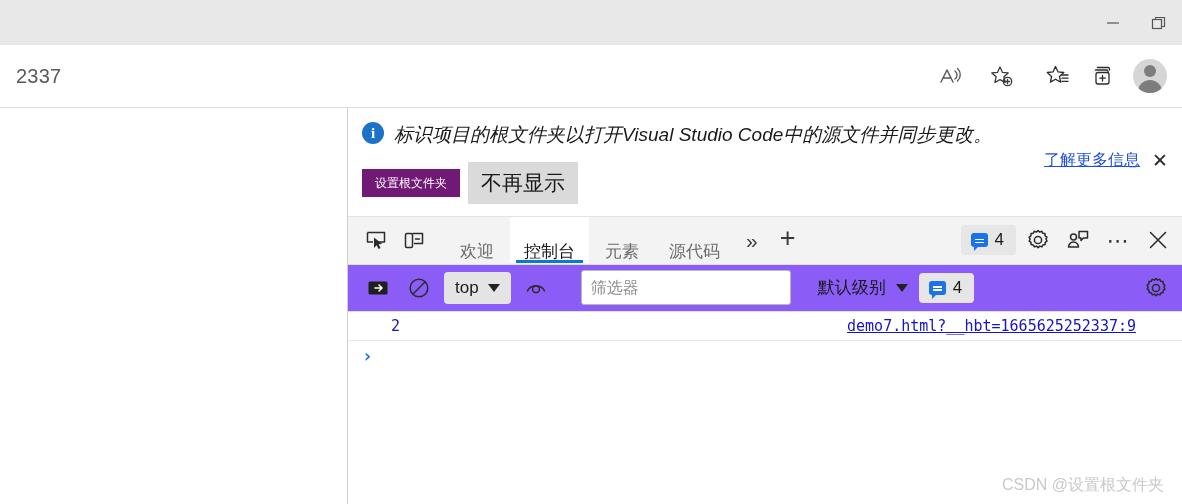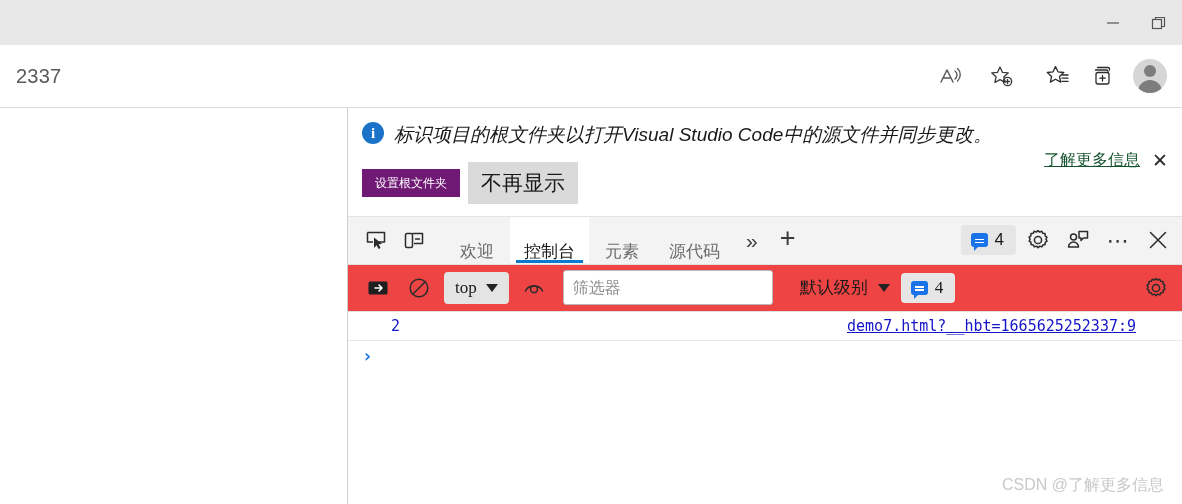--- a/index.html
+++ b/index.html
@@ -169,21 +169,21 @@
   .banner-right {
     position: absolute;
     right: 12px;
     top: 42px;
     display: flex;
     align-items: center;
     gap: 10px;
   }
   .learn-more {
     font-size: 16px;
-    color: #14532d;
+    color: #1d4ed8;
     text-decoration: underline;
     cursor: default;
     font-family: Liberation Mono, monospace;
   }
   .banner-close {
     font-size: 19px;
     color: #2b2b2b;
     cursor: default;
     line-height: 1;
     padding: 0 2px;
@@ -286,27 +286,26 @@
     font-size: 22px;
     color: #3a3a3a;
     letter-spacing: 1px;
     line-height: 0.6;
     padding: 0 2px;
   }
 
   
   .console-toolbar {
     height: 47px;
-    background: #ef4444;
+    background: #8b5cf6;
     display: flex;
     align-items: center;
     padding: 0 8px 0 12px;
     gap: 5px;
     border-bottom: 1px solid #e0e0e0;
-    font-family: Liberation Serif, serif;
   }
   .ctx-select {
     display: flex; align-items: center; gap: 9px;
     background: #e4e4e4;
     border-radius: 4px;
     padding: 6px 11px;
     cursor: default;
     margin: 0 2px;
   }
   .ctx-label { font-size: 17px; color: #1a1a1a; }
@@ -319,21 +318,21 @@
   .filter-input {
     width: 210px;
     height: 35px;
     border: 1px solid #b9b9b9;
     border-radius: 3px;
     background: #ffffff;
     font-size: 16px;
     color: #1a1a1a;
     padding: 0 9px;
     font-family: inherit;
-    margin-left: 6px;
+    margin-left: 22px;
   }
   .filter-input::placeholder { color: #8e8e8e; }
   .level-select {
     display: flex; align-items: center; gap: 10px;
     padding: 5px 6px 5px 10px;
     cursor: default;
     margin-left: 12px;
   }
   .level-label { font-size: 17px; color: #1a1a1a; }
   .ct-spacer { flex: 1 1 auto; }
@@ -588,17 +587,17 @@
 
     <div class="console-body">
       <div class="console-row">
         <span class="repeat-count">2</span>
         <span class="row-msg"></span>
         <span class="row-source">demo7.html?__hbt=1665625252337:9</span>
       </div>
       <div class="prompt-row">
         <span class="prompt-arrow">›</span>
       </div>
-      <div class="watermark">CSDN @了解更多信息</div>
+      <div class="watermark">CSDN @设置根文件夹</div>
     </div>
 
   </div>
 </div>
 
 </body></html>

